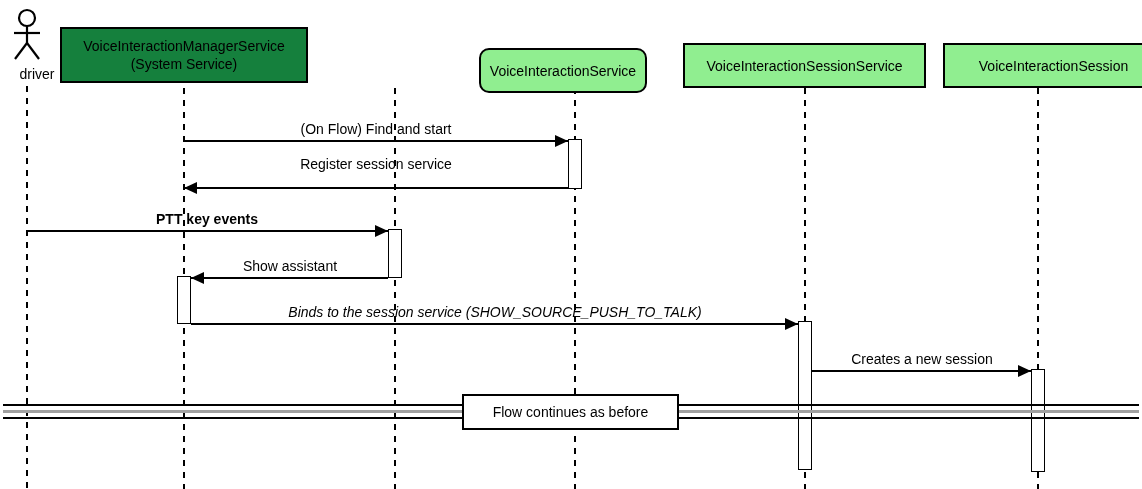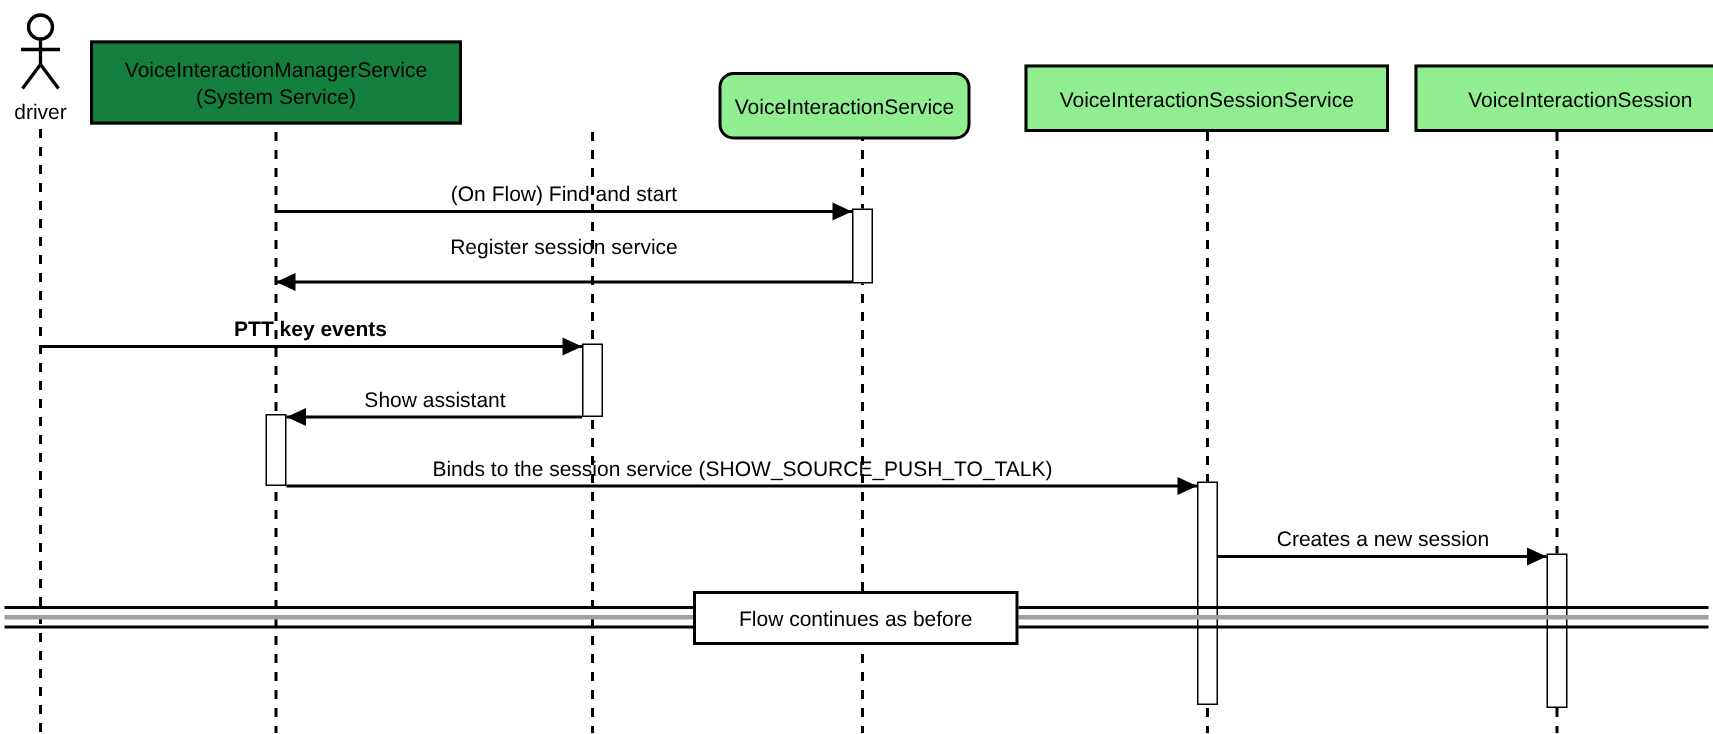--- a/index.html
+++ b/index.html
@@ -35,21 +35,21 @@
     border-top:6px solid transparent; border-bottom:6px solid transparent;
     border-right:13px solid #000;
   }
   .divline { position:absolute; left:3px; width:1136px; z-index:5; }
   .divider-label {
     position:absolute; box-sizing:border-box; background:#fff; border:2px solid #000;
     display:flex; align-items:center; justify-content:center; font-size:14px; z-index:6;
   }
   .actor-label {
     position:absolute; font-size:14px; line-height:16px; text-align:left;
-    transform:translateX(-50%); z-index:2;
+    transform:translateX(-50%); z-index:2;margin-left:10px;
   }
   .actor-figure { position:absolute; z-index:2; }
 </style>
 </head>
 <body>
 
 <div id="canvas">
 
   <svg class="actor-figure" style="left:9px;top:6px;" width="36" height="60" viewBox="0 0 36 60">
     <circle cx="18" cy="12" r="8" fill="none" stroke="#000" stroke-width="2.2"></circle>
@@ -97,21 +97,21 @@
     <div class="arrow-r" style="left:375px;top:225px;"></div>
   </div>
 
   <div>
     <div class="msg-label" style="left:290px;top:257px;">Show assistant</div>
     <div class="msg-line" style="left:191px;top:277px;width:197px;"></div>
     <div class="arrow-l" style="left:191px;top:272px;"></div>
   </div>
 
   <div>
-    <div class="msg-label" style="left:495px;top:303px;">Binds to the session service (SHOW_SOURCE_PUSH_TO_TALK)</div>
+    <div class="msg-label" style="left:495px;top:303px;font-style:italic;">Binds to the session service (SHOW_SOURCE_PUSH_TO_TALK)</div>
     <div class="msg-line" style="left:191px;top:323px;width:607px;"></div>
     <div class="arrow-r" style="left:785px;top:318px;"></div>
   </div>
 
   <div>
     <div class="msg-label" style="left:922px;top:350px;">Creates a new session</div>
     <div class="msg-line" style="left:812px;top:370px;width:219px;"></div>
     <div class="arrow-r" style="left:1018px;top:365px;"></div>
   </div>
 

